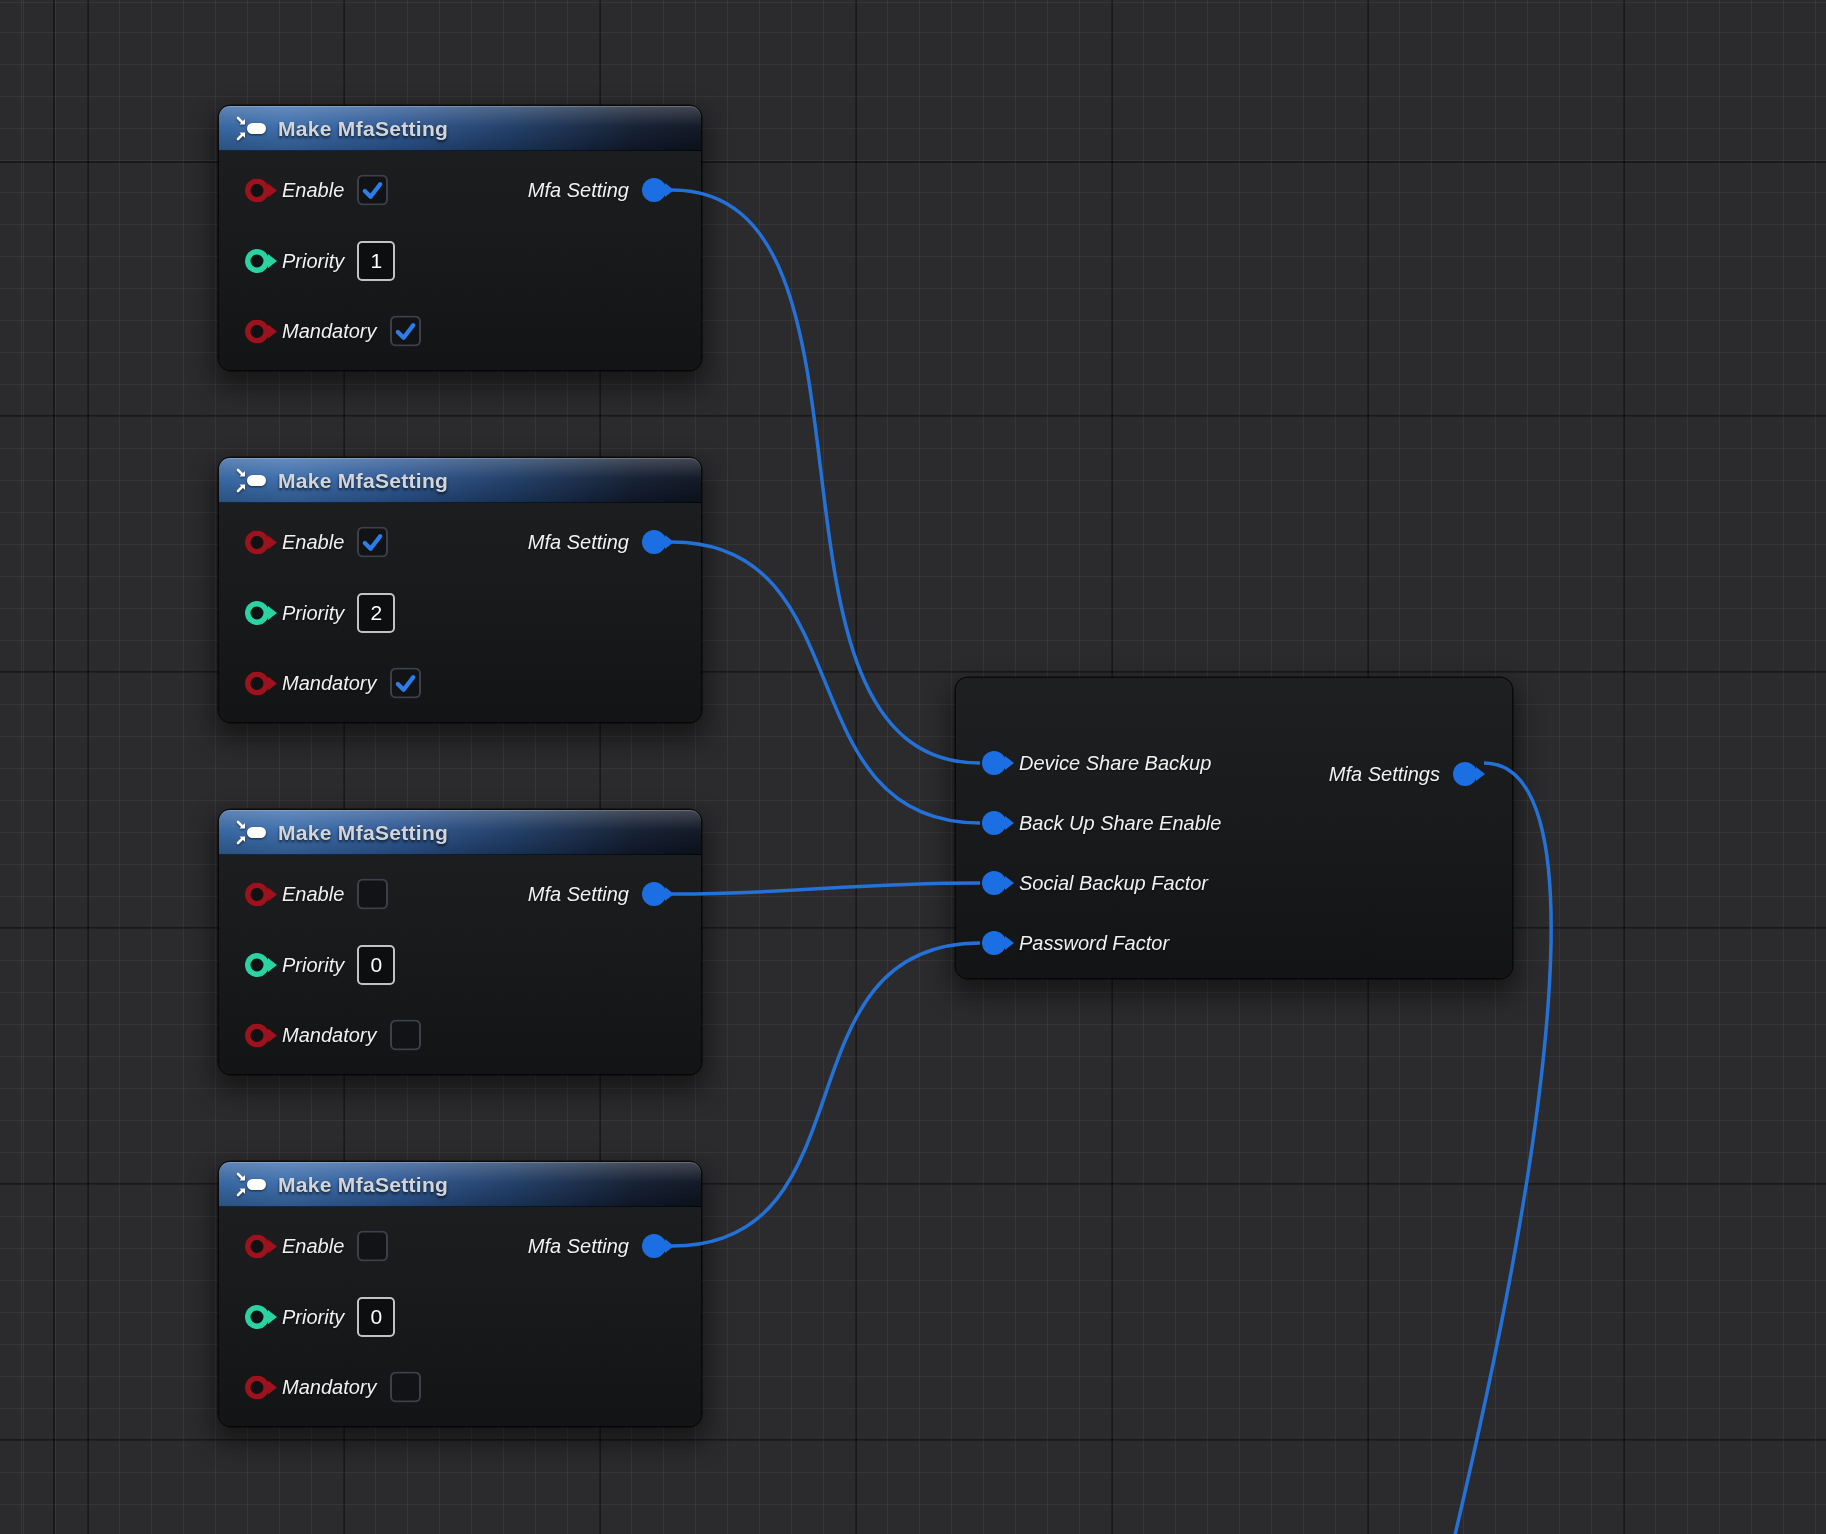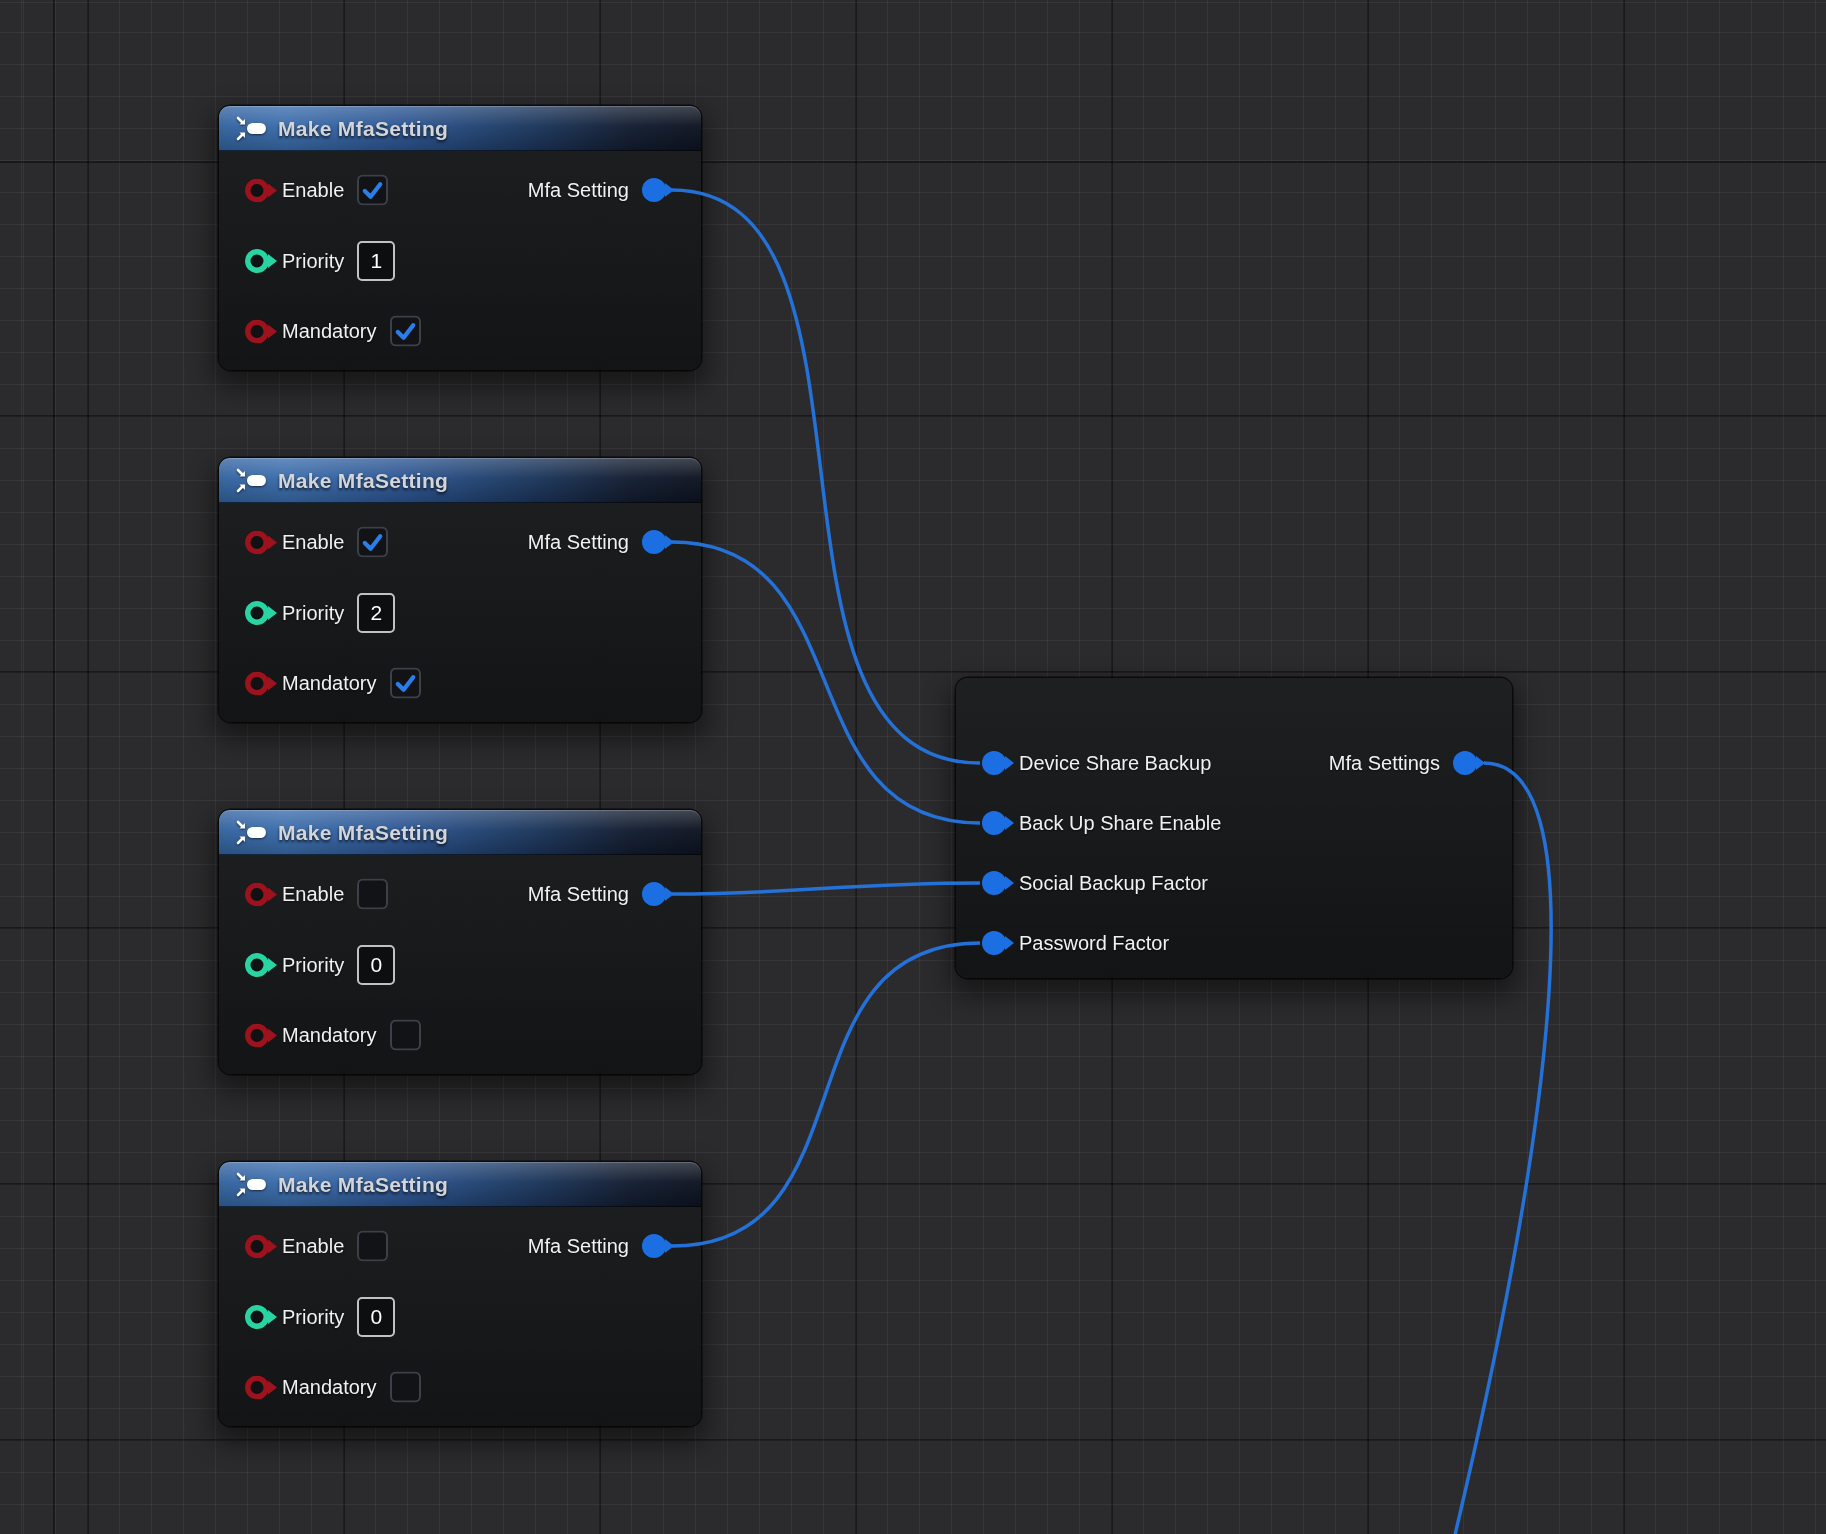--- a/index.html
+++ b/index.html
@@ -34,21 +34,21 @@
       linear-gradient(90deg,#33639f 0%, #3a6cab 14%, #2c5591 38%, #1d3a63 62%, #121d31 85%, #0d1320 100%);
     box-shadow:inset 0 1px 0 rgba(255,255,255,0.20), inset 0 -1px 0 rgba(0,0,0,0.55);
   }
   .nicon{display:flex;flex:0 0 auto;filter:drop-shadow(0 1px 1px rgba(0,0,0,0.6));}
   .title{
     font-size:21px;font-weight:700;color:#d3d5d8;letter-spacing:.3px;
     text-shadow:0 2px 3px rgba(0,0,0,0.7);white-space:nowrap;
   }
   .row{position:absolute;left:26px;display:flex;align-items:center;gap:13px;transform:translateY(-50%);}
   .row.out{left:auto;right:35px;}
-  .lbl{font-size:20px;color:#f1f1f1;text-shadow:0 1px 2px rgba(0,0,0,0.55);white-space:nowrap;}
+  .lbl{font-size:20px;color:#f1f1f1;text-shadow:0 1px 2px rgba(0,0,0,0.55);white-space:nowrap;font-style:italic;}
   .pin{position:relative;width:24px;height:24px;border-radius:50%;flex:0 0 auto;}
   .pin.filled{background:var(--pc);}
   .pin.hollow{background:#101113;box-shadow:inset 0 0 0 5.5px var(--pc);}
   .pin::after{
     content:"";position:absolute;left:23px;top:50%;transform:translateY(-50%);
     width:0;height:0;border-top:7px solid transparent;border-bottom:7px solid transparent;
     border-left:9px solid var(--pc);
   }
   .cb{
     width:31px;height:31px;border-radius:6px;background:#111317;
@@ -231,18 +231,18 @@
         <span class="lbl">Back Up Share Enable</span>
       </div>
       <div class="row" style="top: 205px;">
         <span class="pin filled" style="--pc: #1c6fe2;"></span>
         <span class="lbl">Social Backup Factor</span>
       </div>
       <div class="row" style="top: 265px;">
         <span class="pin filled" style="--pc: #1c6fe2;"></span>
         <span class="lbl">Password Factor</span>
       </div>
-      <div class="row out" style="top: 85px; text-align: right;">
+      <div class="row out" style="top: 96px; text-align: right;">
         <span class="lbl">Mfa Settings</span>
         <span class="pin filled" style="--pc: #1c6fe2;"></span>
       </div>
     </div>
   </div>
 
 </body></html>

